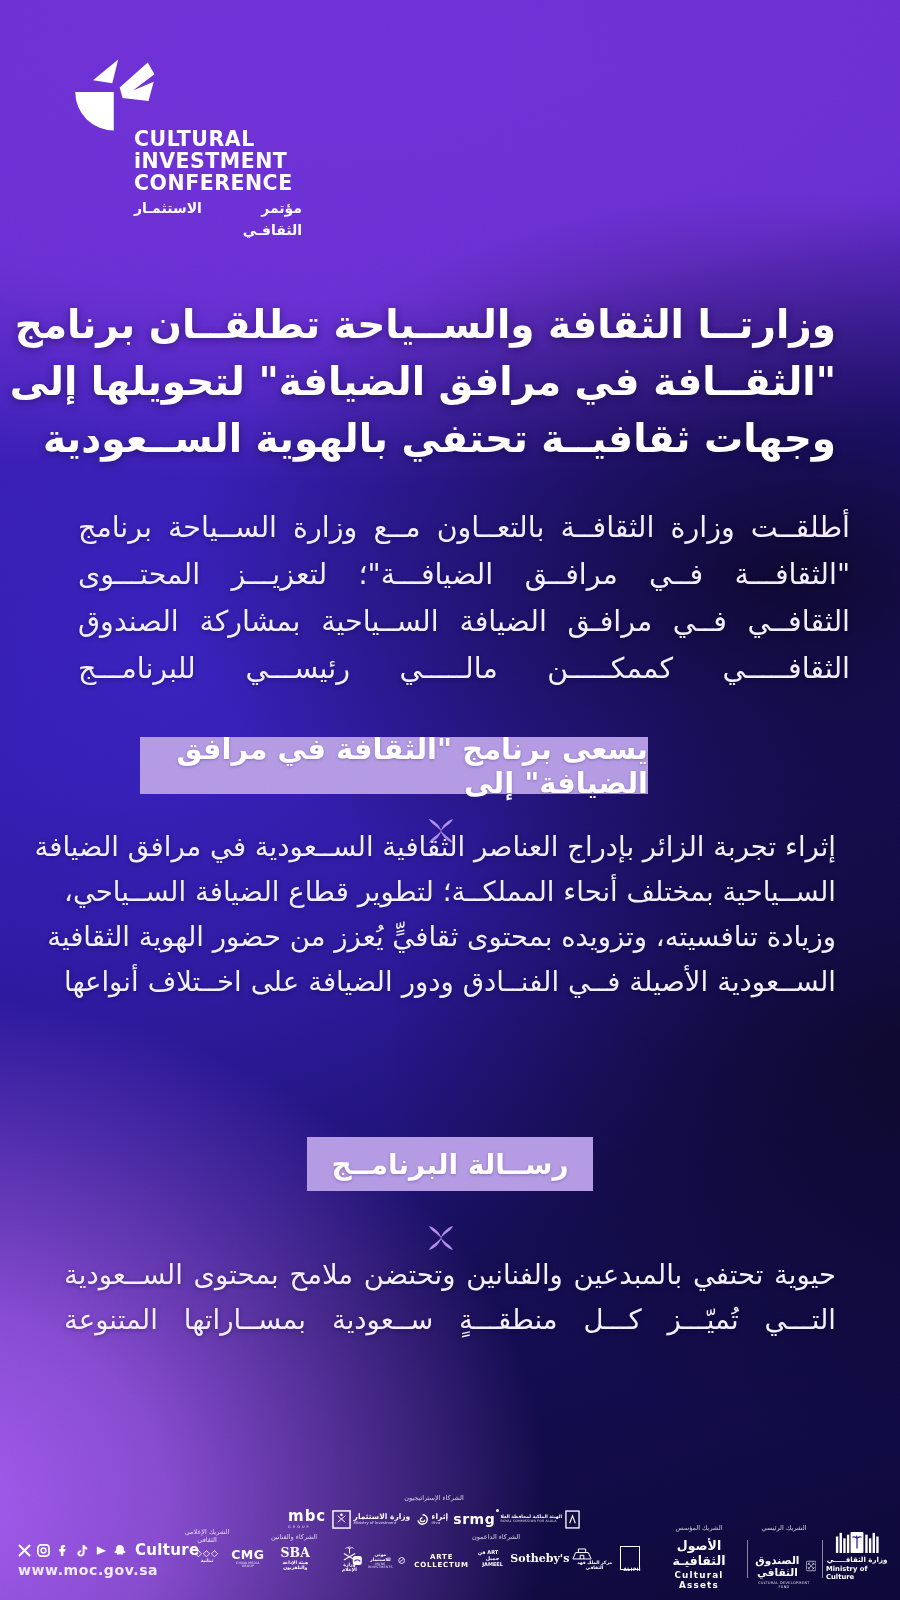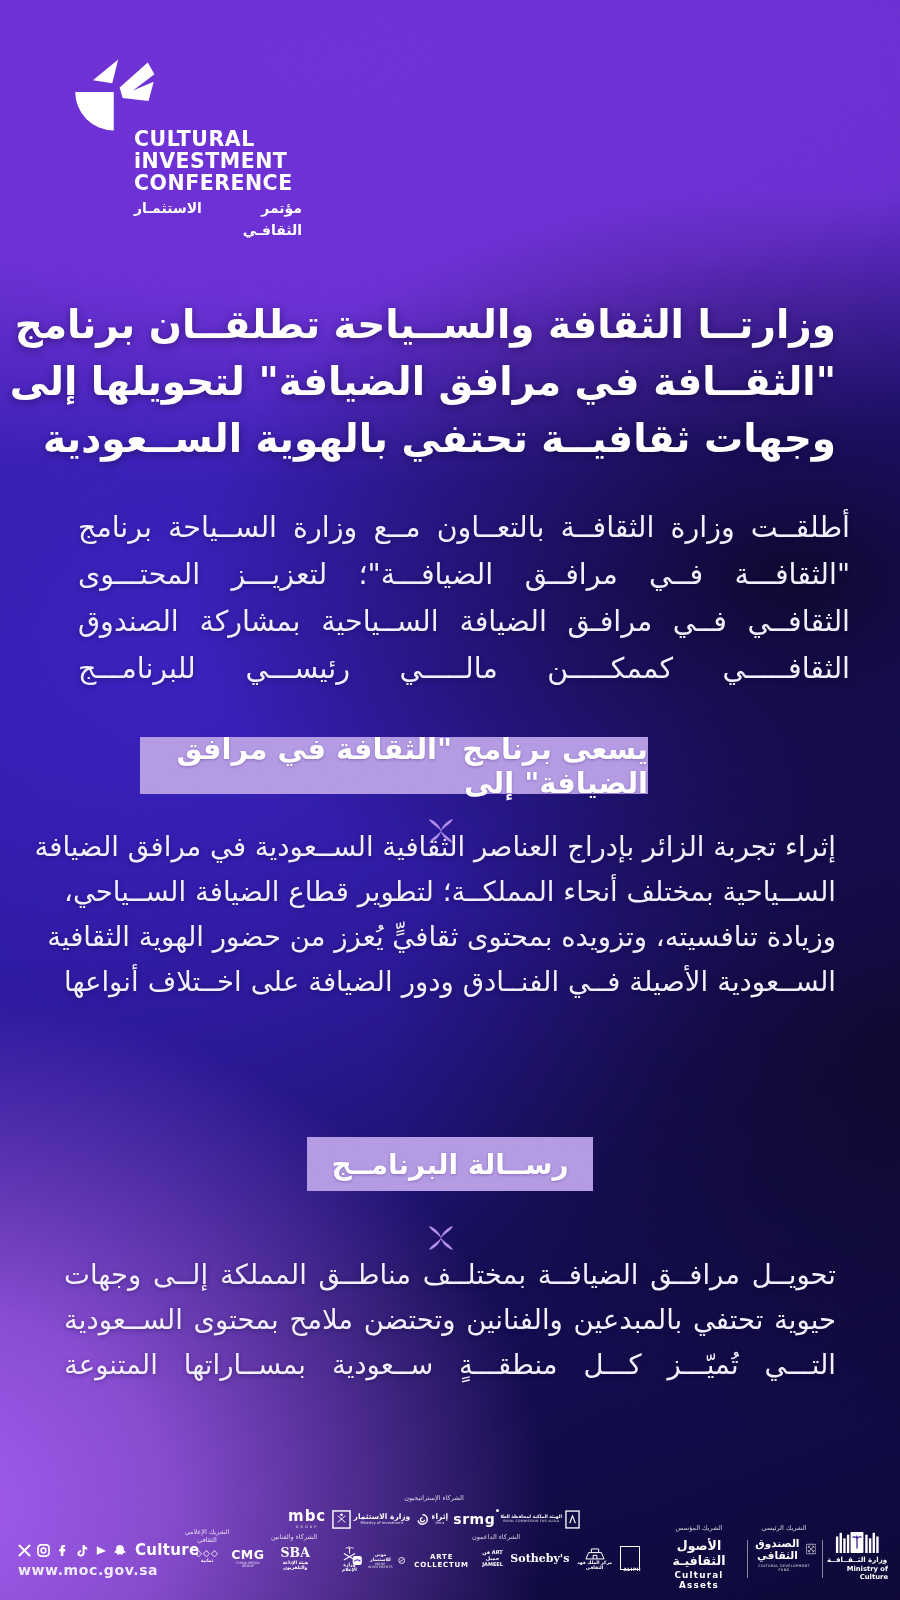--- a/index.html
+++ b/index.html
@@ -41,21 +41,21 @@
   .flower-2{left:427px;top:1224px;}
   
   .footer-label{font-size:6.5px;color:rgba(255,255,255,.78);text-align:center;direction:rtl;line-height:8px;}
   .social{position:absolute;left:18px;top:1541px;}
   .social-row{display:flex;align-items:center;gap:6px;}
   .social-row svg{display:block;}
   .handle{font-size:15px;font-weight:bold;letter-spacing:.3px;margin-left:3px;}
   .website{font-size:14px;letter-spacing:.6px;margin-top:3px;font-weight:bold;color:#f0eaff;}
   .strategic{position:absolute;left:288px;top:1494px;width:292px;text-align:center;}
   .strategic-row{margin-top:4px;display:flex;align-items:center;justify-content:space-between;height:26px;}
-  .logo-stack{display:flex;flex-direction:column;align-items:center;line-height:1;}
+  .logo-stack{display:flex;flex-direction:column;align-items:flex-start;line-height:1;}
   .logo-row{display:flex;align-items:center;gap:3px;}
   .wm{color:#fff;}
   .mbc{font-size:15px;font-weight:bold;letter-spacing:1px;}
   .tiny-sub{font-size:3.5px;letter-spacing:2px;margin-top:1.5px;color:rgba(255,255,255,.85);}
   .tiny-ar{font-size:7.5px;font-weight:bold;direction:rtl;}
   .tiny-en{font-size:3.8px;margin-top:1px;color:rgba(255,255,255,.85);}
   .srmg{font-size:14px;font-weight:bold;letter-spacing:.5px;position:relative;}
   .srmg i{position:absolute;right:-4px;top:-2px;width:3px;height:3px;border-radius:50%;background:#fff;}
   .micro-ar{font-size:4.5px;direction:rtl;line-height:5px;font-weight:bold;}
   .micro-en{font-size:3.2px;letter-spacing:.2px;margin-top:1px;color:rgba(255,255,255,.85);}
@@ -71,26 +71,26 @@
   .g-support .logo-row{justify-content:space-between;margin-top:5px;}
   .arte{font-size:7px;letter-spacing:.8px;font-weight:bold;}
   .jameel{font-size:5px;font-weight:bold;line-height:6px;}
   .sothebys{font-size:11px;font-weight:bold;font-family:"DejaVu Serif","Liberation Serif",serif;}
   .aliph-box{width:22px;height:22px;border:1.6px solid #fff;position:relative;}
   .aliph-box span{position:absolute;right:-2px;bottom:-3px;background:transparent;font-size:4.5px;font-weight:bold;letter-spacing:.5px;}
   .g-founding{left:655px;top:1524px;width:88px;}
   .founding-ar{font-size:12.5px;font-weight:bold;direction:rtl;margin-top:6px;}
   .founding-en{font-size:8.8px;font-weight:bold;letter-spacing:1.2px;margin-top:2px;}
   .g-main{left:752px;top:1524px;width:64px;}
-  .main-row{display:flex;align-items:center;justify-content:flex-end;gap:3px;margin-top:5px;}
+  .main-row{display:flex;align-items:center;justify-content:flex-end;gap:3px;margin-top:22px;}
   .main-ar{font-size:10.5px;font-weight:bold;direction:rtl;line-height:12px;}
   .main-en{font-size:3.4px;letter-spacing:.4px;margin-top:3px;color:rgba(255,255,255,.85);}
   .g-moc{left:826px;top:1531px;width:62px;}
   .moc-ar{font-size:7px;font-weight:bold;direction:rtl;margin-top:3px;text-align:center;}
-  .moc-en{font-size:6.8px;font-weight:bold;margin-top:1px;text-align:right;}
+  .moc-en{font-size:6.8px;font-weight:bold;margin-top:1px;text-align:left;}
   .fdiv{position:absolute;width:1px;height:38px;background:rgba(255,255,255,.5);top:1540px;}
   .fdiv-1{left:747px;} .fdiv-2{left:822px;}
 </style>
 </head>
 <body>
 
 <div class="poster">
 
   <div class="brand">
     <svg class="brand-mark" viewBox="0 0 130 100" fill="#fff">
@@ -132,21 +132,20 @@
     <div class="jline">الســعودية الأصيلة فــي الفنــادق ودور الضيافة على اخــتلاف أنواعها</div>
   </div>
 
   <div class="banner banner-msg">رســالة البرنامــج</div>
 
   <svg class="flower flower-2" viewBox="0 0 28 28" fill="#b18cec">
     <path d="M14 14 C10 9 4 7 2 2 C8 4 12 8 14 13 C16 8 20 4 26 2 C24 7 18 9 14 14 C18 19 24 21 26 26 C20 24 16 20 14 15 C12 20 8 24 2 26 C4 21 10 19 14 14 Z"></path>
   </svg>
 
   <div class="rtl-block body-par msg-par">
-    <div class="jline">تحويــل مرافــق الضيافــة بمختلــف مناطــق المملكة إلــى وجهات</div>
     <div class="jline">حيوية تحتفي بالمبدعين والفنانين وتحتضن ملامح بمحتوى الســعودية</div>
     <div class="jline">التـــي تُميّـــز كـــل منطقـــةٍ ســعودية بمســاراتها المتنوعة</div>
   </div>
 
   <div class="social">
     <div class="social-row">
       <svg width="13" height="13" viewBox="0 0 14 14">
           <path d="M1 1 L13 13 M13 1 L1 13" stroke="#fff" stroke-width="2.2"></path>
         </svg>
       <svg width="13" height="13" viewBox="0 0 14 14">
@@ -307,21 +306,21 @@
           <rect x="9" y="8" width="2.6" height="16"></rect>
           <rect x="13" y="4" width="2.6" height="20"></rect>
         <rect x="17" y="1" width="14" height="23" rx="1"></rect>
         <rect x="33" y="4" width="2.6" height="20"></rect>
           <rect x="37" y="8" width="2.6" height="16"></rect>
           <rect x="41" y="2" width="2.6" height="22"></rect>
           <rect x="45" y="6" width="2.6" height="18"></rect>
       </g>
       <path d="M24 8 C22 6 20 6 19 7 M24 8 C26 6 28 6 29 7 M24 8 C23.4 6 24 5 24 5 M24 8 V19" stroke="#3a1c96" stroke-width="1.4" fill="none"></path>
     </svg>
-    <div class="moc-ar">وزارة الثــقــافــة</div>
+    <div class="moc-ar">وزارة الثقافـــــي</div>
     <div class="moc-en">Ministry of Culture</div>
   </div>
 
   <svg class="grain" xmlns="http://www.w3.org/2000/svg">
     <filter id="grain-f">
         <feTurbulence type="fractalNoise" baseFrequency="0.9" numOctaves="2" stitchTiles="stitch"></feTurbulence>
         <feColorMatrix type="saturate" values="0"></feColorMatrix>
         <feComponentTransfer>
           <feFuncA type="linear" slope="0.14"></feFuncA>
         </feComponentTransfer>

